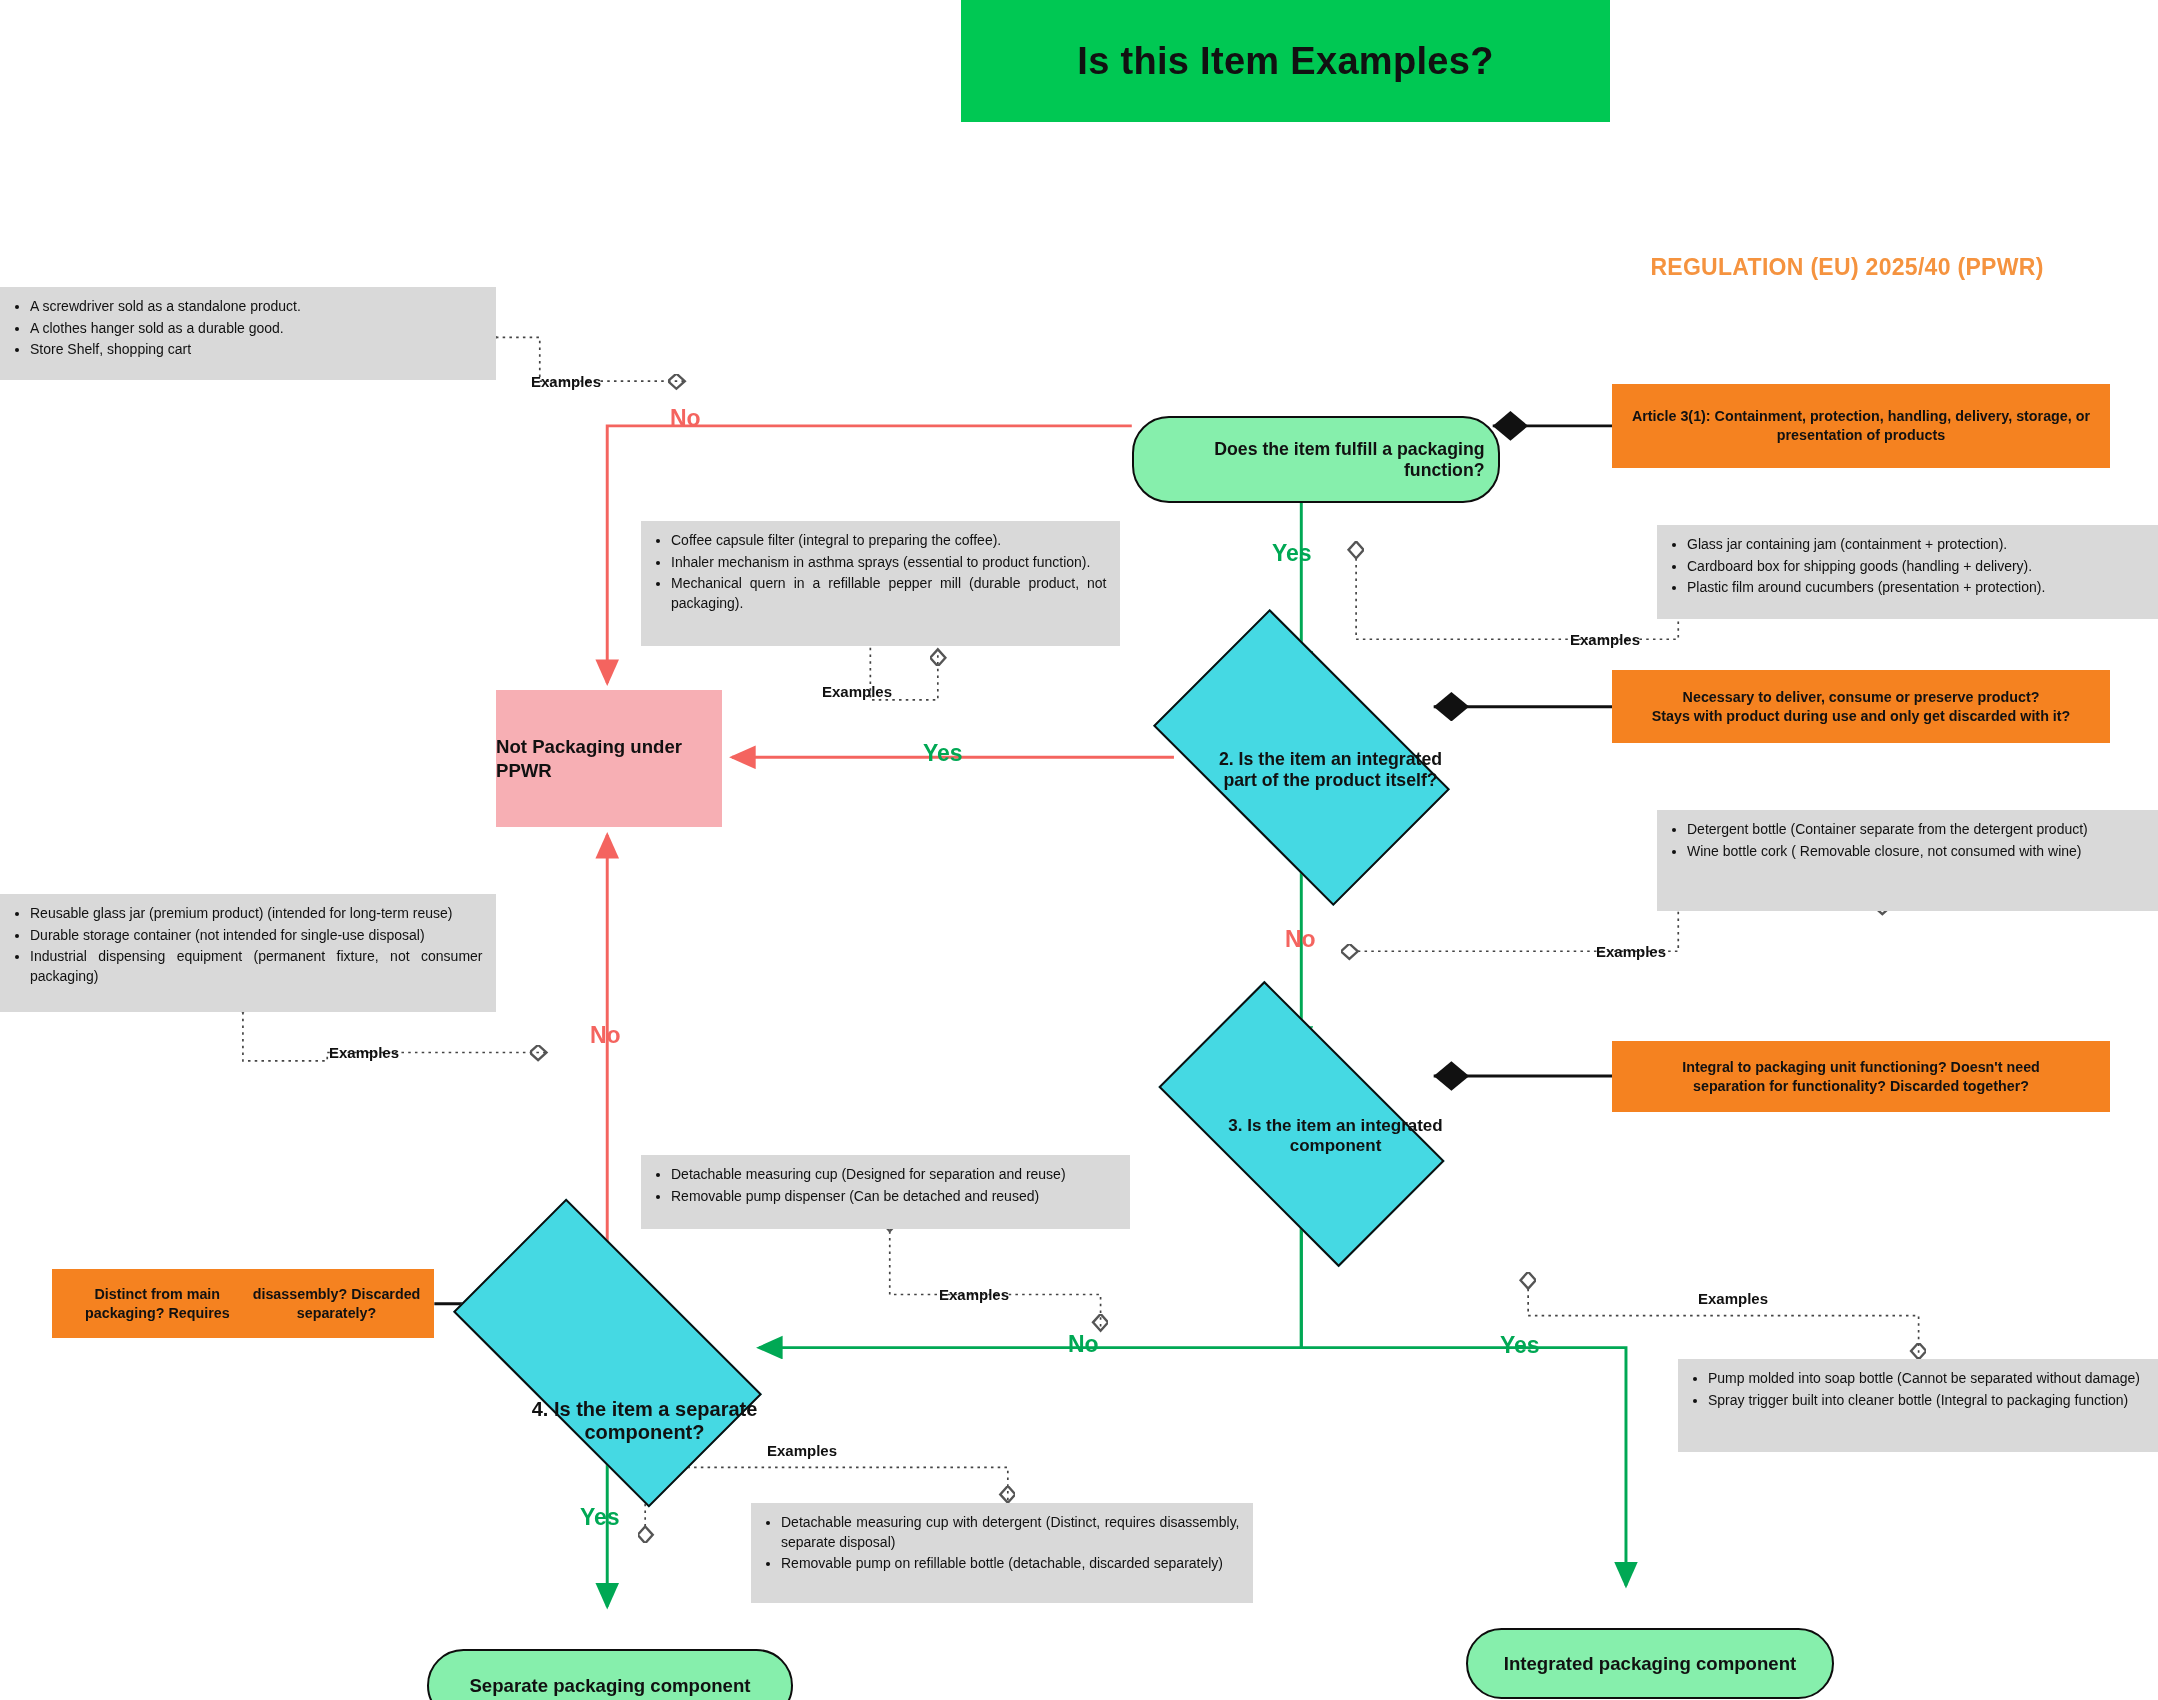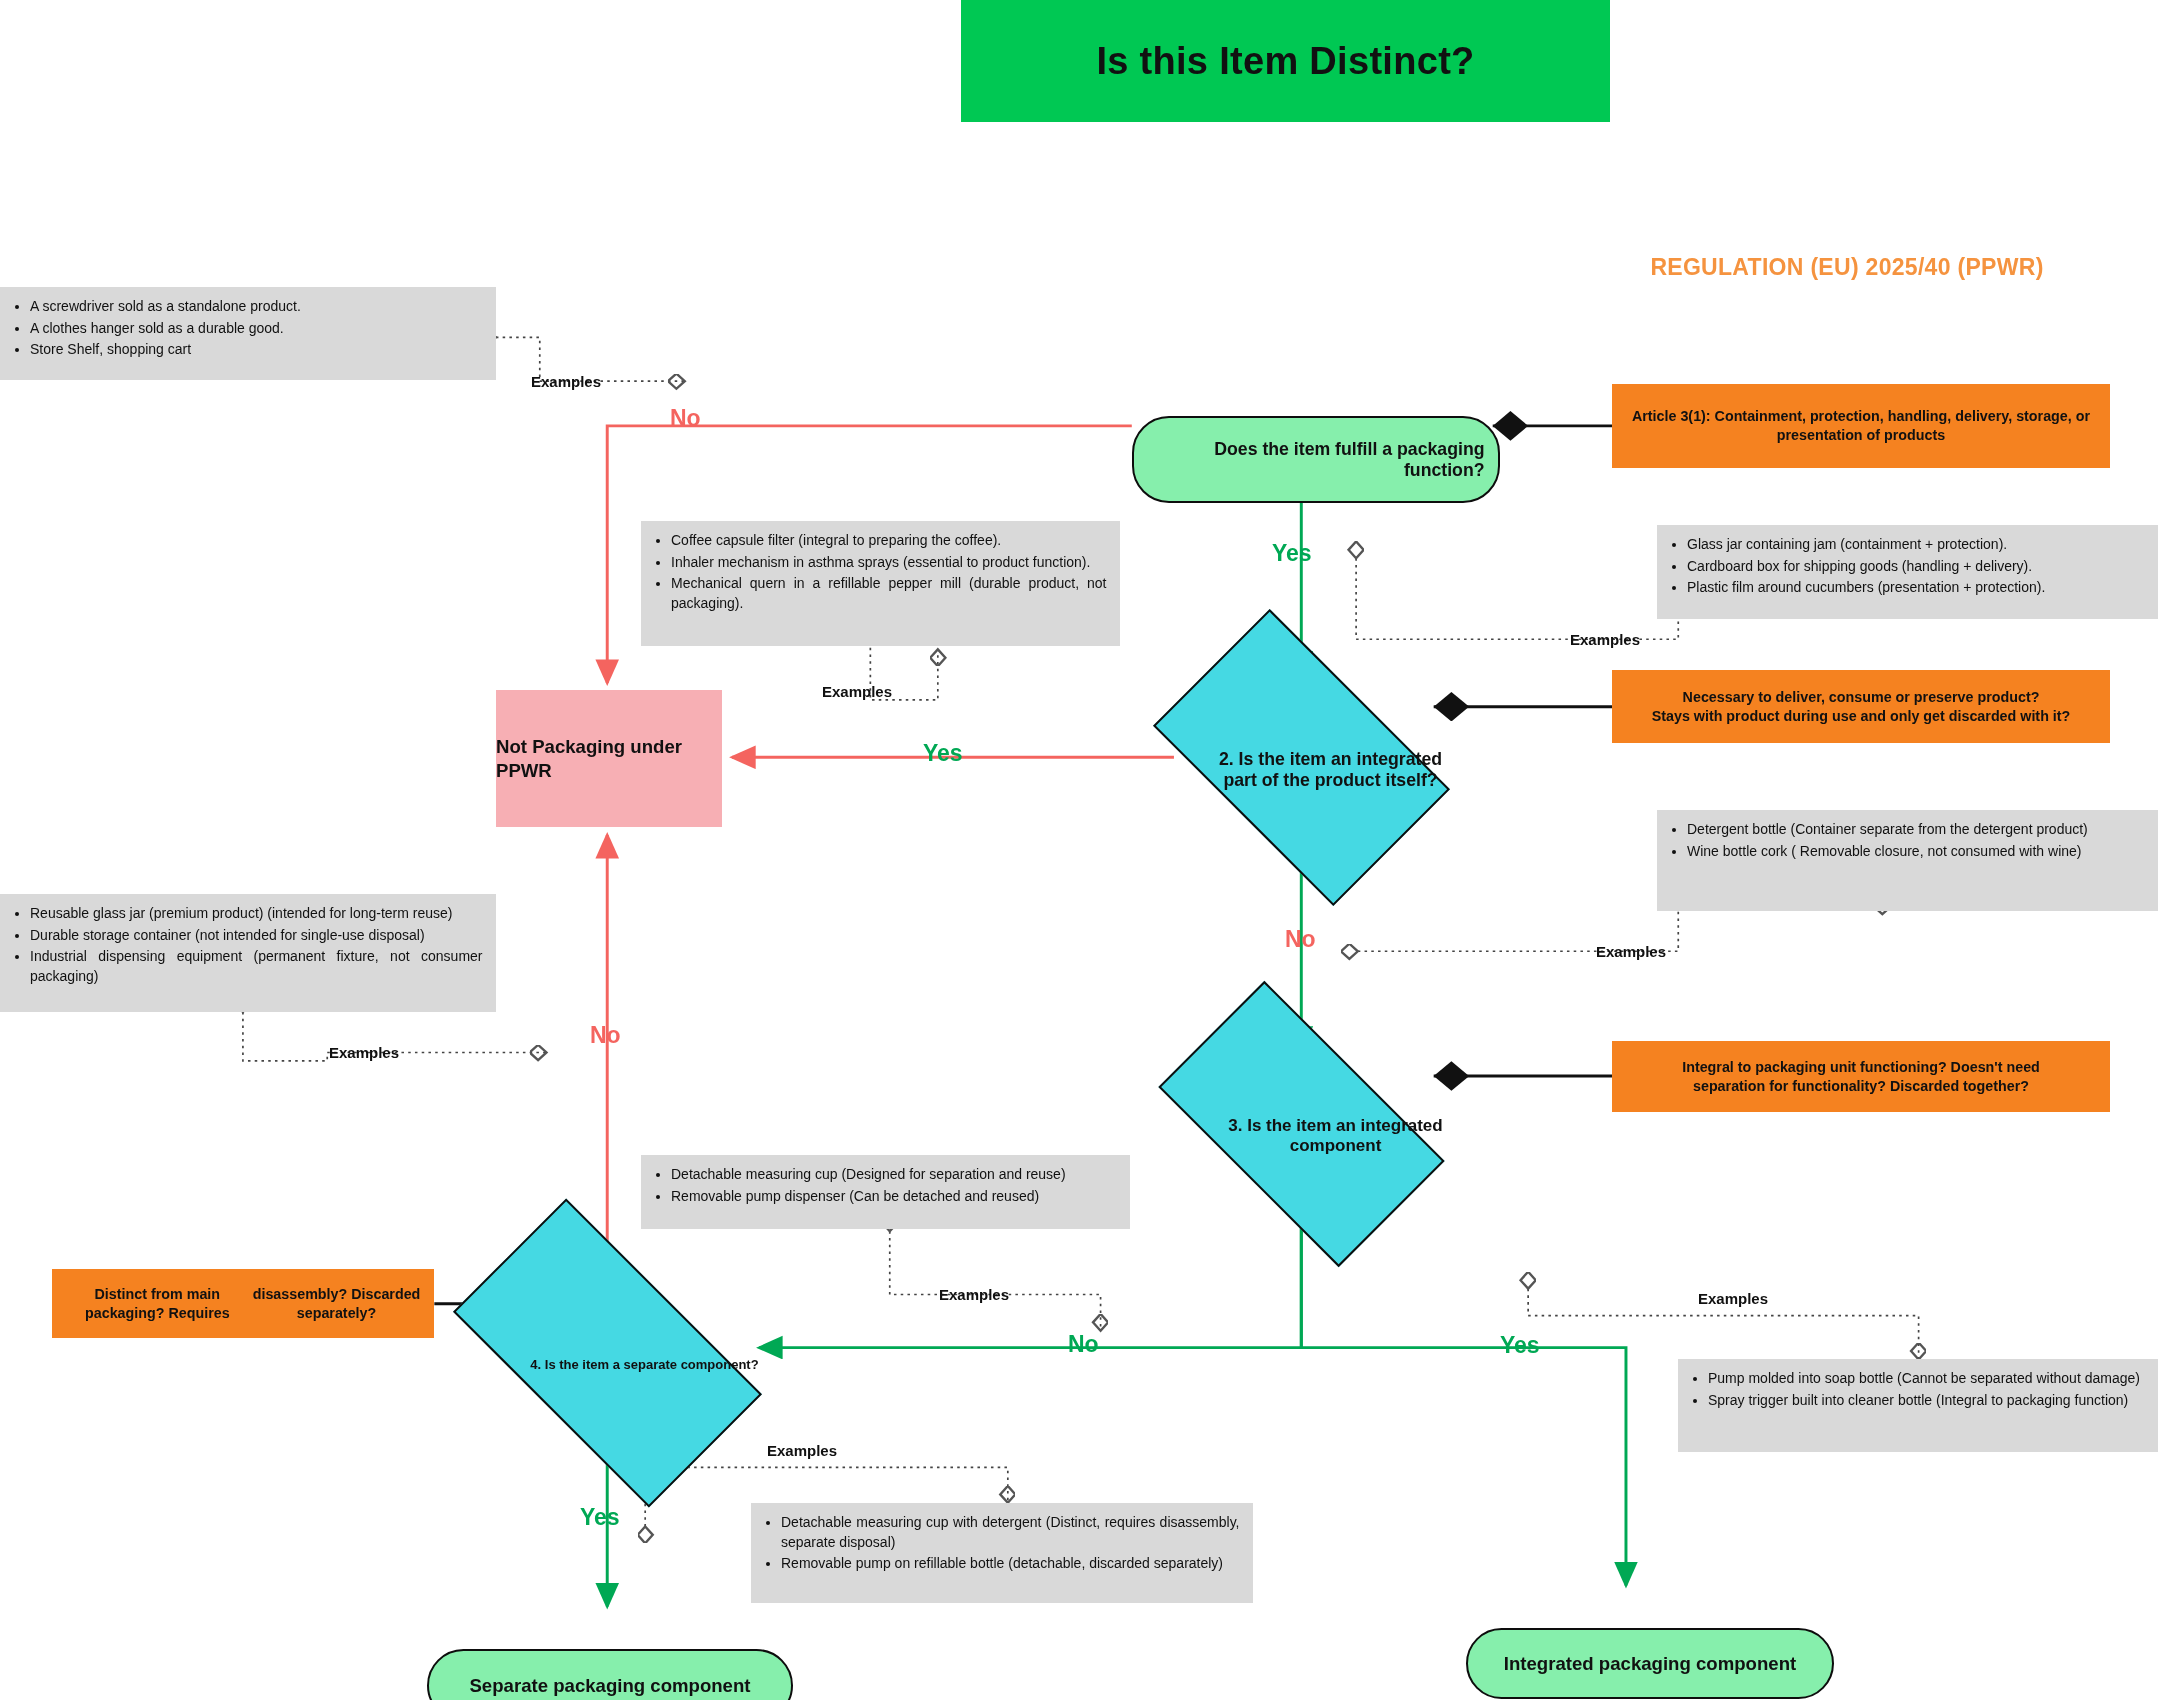--- a/index.html
+++ b/index.html
@@ -188,21 +188,21 @@
   <path d="M288,1200 L288,1258 L388,1258 L388,1248 L648,1248" stroke="#444444" stroke-width="2" stroke-dasharray="3 5" fill="none" marker-start="url(#diamondDot)" marker-end="url(#diamondDot)"></path>
 
   <path d="M1055,1460 L1055,1535 L1305,1535 L1305,1578" stroke="#444444" stroke-width="2" stroke-dasharray="3 5" fill="none" marker-start="url(#diamondDot)" marker-end="url(#diamondDot)"></path>
 
   <path d="M1812,1528 L1812,1560 L2120,1560 L2275,1560 L2275,1612" stroke="#444444" stroke-width="2" stroke-dasharray="3 5" fill="none" marker-start="url(#diamondDot)" marker-end="url(#diamondDot)"></path>
 
   <path d="M765,1810 L765,1740 L1195,1740 L1195,1782" stroke="#444444" stroke-width="2" stroke-dasharray="3 5" fill="none" marker-start="url(#diamondDot)" marker-end="url(#diamondDot)"></path>
 </svg>
 
 <div class="abs title-banner">
-  <span class="t">Is this Item Distinct?</span>
+  <span class="t">Is this Item Examples?</span>
 </div>
 
 <div class="abs criteria-head">
   <div>REGULATION (EU) 2025/40 (PPWR)</div>
 </div>
 
 <div class="abs stadium" style="left:1132px; top:384px; width:368px; height:87px; font-size:17.7px;">
   <span>Does the item fulfill a packaging function?</span>
 </div>
 
@@ -215,21 +215,21 @@
 
 <div class="abs diamond-wrap" style="left:1174px; top:1049px; width:255px; height:150px;">
   <div class="dshape"></div>
   <div class="dlabel" style="font-size:17px; padding:0 34px;">
     <span>3. Is the item an integrated component</span>
   </div>
 </div>
 
 <div class="abs diamond-wrap" style="left:469px; top:1273px; width:277px; height:160px;">
   <div class="dshape"></div>
-  <div class="dlabel" style="font-size:13px; padding:0 37px;">
+  <div class="dlabel" style="font-size:20px; padding:0 37px;align-items:flex-end;">
     <span>4. Is the item a separate component?</span>
   </div>
 </div>
 
 <div class="abs rect-pink" style="left:496px; top:690px; width:226px; height:137px;">
   <span>Not Packaging under PPWR</span>
 </div>
 
 <div class="abs stadium" style="left:427px; top:1617px; width:366px; height:73px; font-size:18.6px;">
   <span>Separate packaging component</span>

